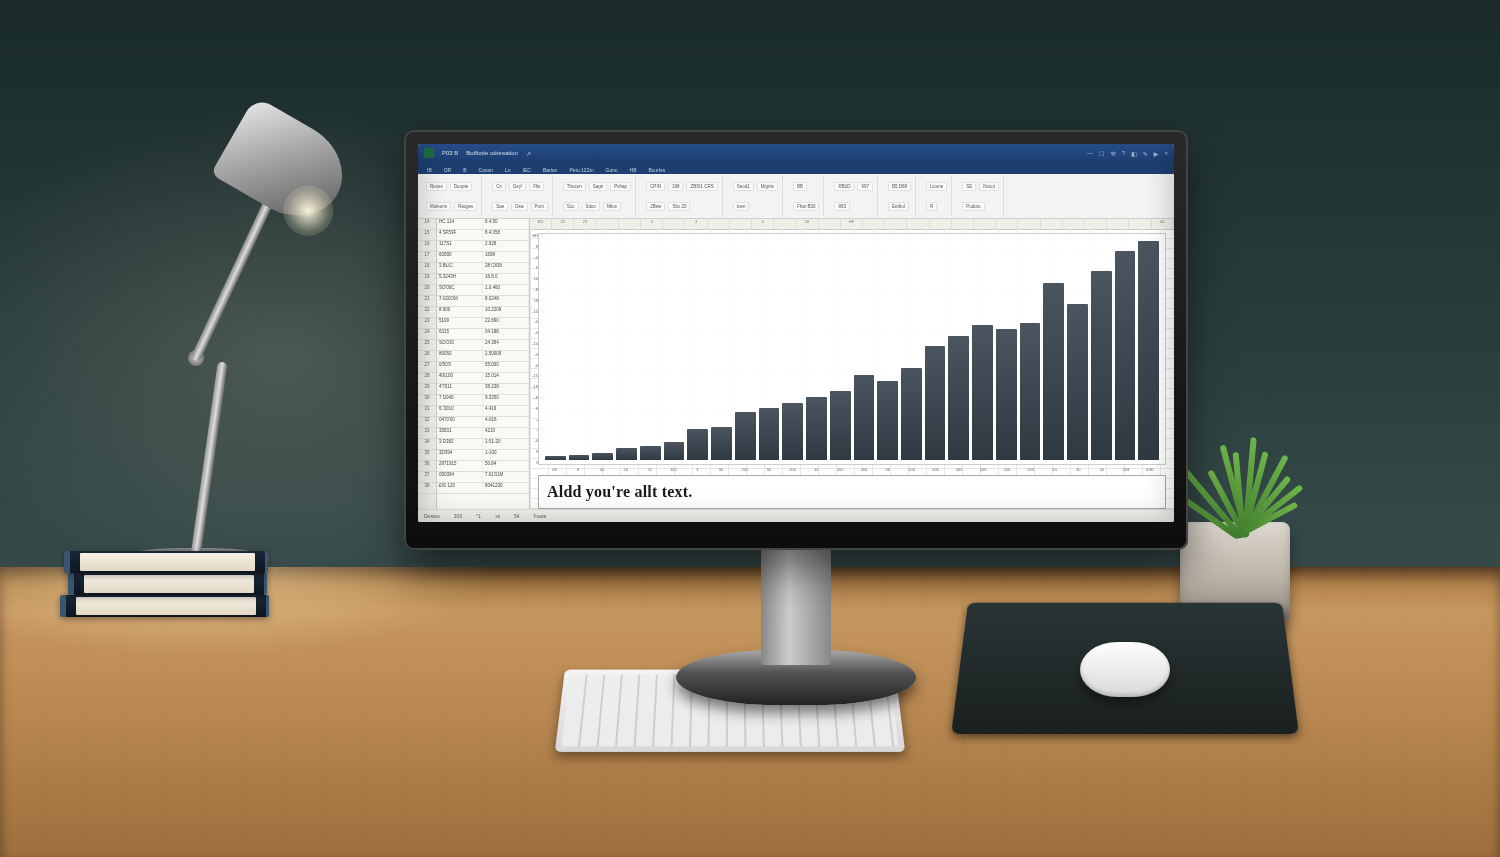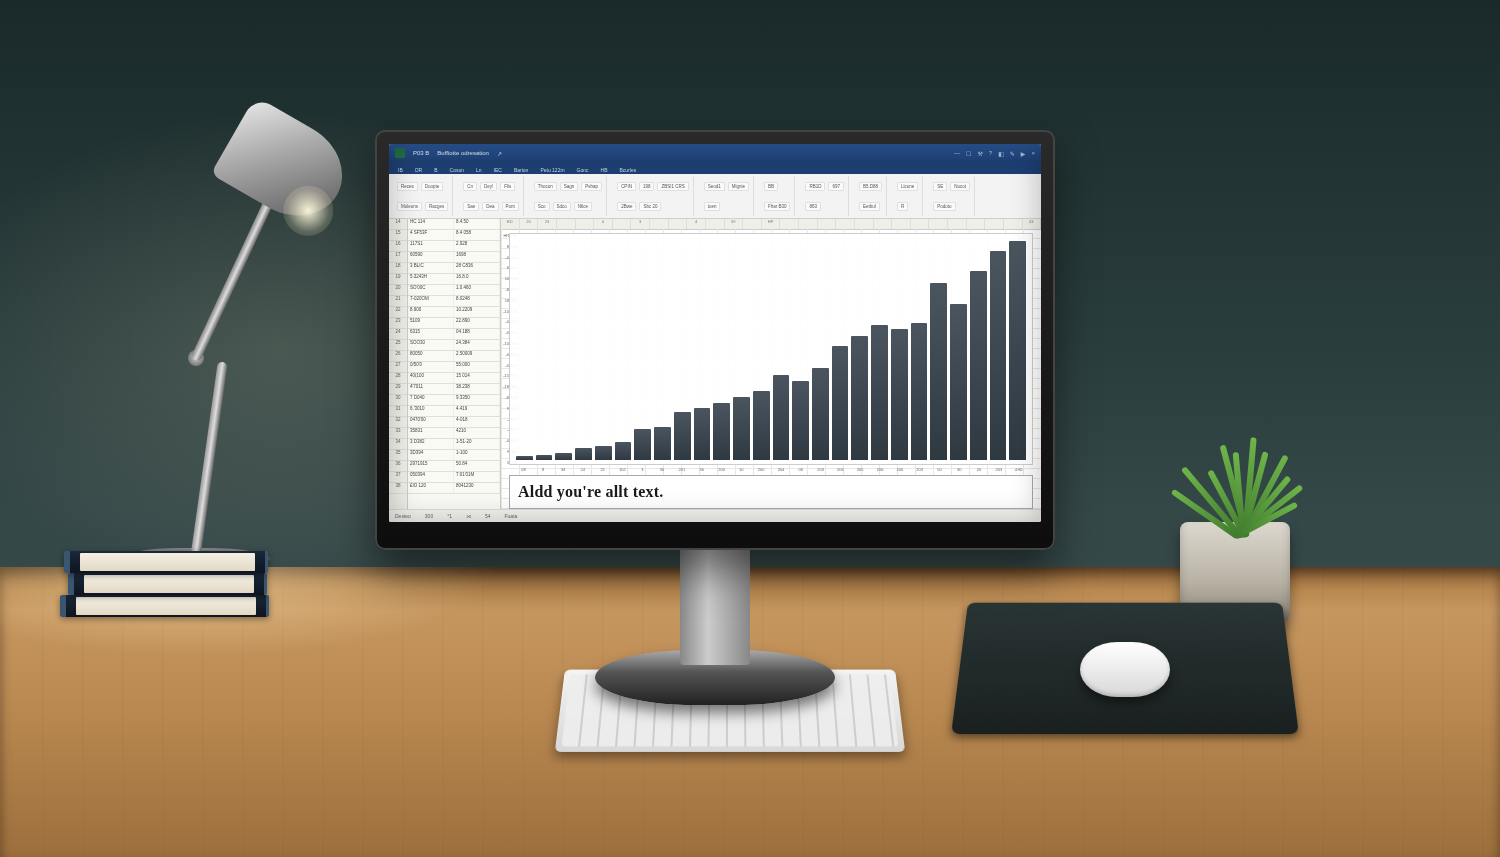--- a/index.html
+++ b/index.html
@@ -17,21 +17,21 @@
 .lamp-head{position:absolute;left:165px;top:20px;width:120px;height:90px;background:linear-gradient(135deg,#e8e8e8 0%,#aaa 40%,#555 100%);border-radius:20px 60px 60px 10px/20px 50px 50px 10px;transform:rotate(30deg)}
 .lamp-head::after{content:"";position:absolute;right:-8px;bottom:-8px;width:50px;height:50px;background:radial-gradient(circle,rgba(255,250,220,.95),rgba(255,240,200,.2) 60%,transparent);border-radius:50%}
 
 .books{position:absolute;left:60px;bottom:240px;width:210px;height:70px}
 .book{position:absolute;width:200px;height:22px;border-radius:2px;box-shadow:0 2px 6px rgba(0,0,0,.4)}
 .book1{bottom:0;left:0;background:linear-gradient(180deg,#1a2838,#0d1520);border-left:6px solid #3a5570;border-right:3px solid #3a5570}
 .book1::after,.book2::after,.book3::after{content:"";position:absolute;top:2px;bottom:2px;left:10px;right:10px;background:linear-gradient(180deg,#f5f0e4,#e2d9c4);border-radius:1px}
 .book2{bottom:22px;left:8px;width:190px;background:linear-gradient(180deg,#1a2838,#0d1520);border-left:6px solid #3a5570;border-right:3px solid #3a5570}
 .book3{bottom:44px;left:4px;width:195px;background:linear-gradient(180deg,#1a2838,#0d1520);border-left:6px solid #3a5570;border-right:3px solid #3a5570}
 
-.monitor{position:absolute;left:375px;top:130px;width:680px;height:420px}
+.monitor{position:absolute;left:404px;top:130px;width:784px;height:420px}
 .monitor-bezel{position:absolute;inset:0;background:linear-gradient(180deg,#2a2a2a,#0d0d0d);border-radius:10px;box-shadow:0 20px 40px rgba(0,0,0,.5),inset 0 0 0 2px #444}
 .monitor-screen{position:absolute;left:14px;top:14px;right:14px;bottom:28px;background:#f4f4f0;border-radius:2px;overflow:hidden}
 .monitor-stand-neck{position:absolute;left:50%;top:415px;width:70px;height:120px;margin-left:-35px;background:linear-gradient(90deg,#888,#ccc 40%,#888);border-radius:4px}
 .monitor-stand-base{position:absolute;left:50%;top:520px;width:240px;height:55px;margin-left:-120px;background:linear-gradient(180deg,#aaa,#555 40%,#222);border-radius:50%/60%;box-shadow:0 8px 14px rgba(0,0,0,.5)}
 
 .keyboard{position:absolute;left:560px;bottom:100px;width:340px;height:95px;background:linear-gradient(180deg,#f4f4f4,#d8d8d8);border-radius:6px;box-shadow:0 6px 12px rgba(0,0,0,.4);transform:perspective(800px) rotateX(30deg)}
 .keyboard::after{content:"";position:absolute;inset:6px;background:repeating-linear-gradient(90deg,#eee 0,#eee 16px,#ccc 16px,#ccc 18px),repeating-linear-gradient(0deg,transparent 0,transparent 16px,#ccc 16px,#ccc 18px);border-radius:4px;opacity:.9}
 
 .mousepad{position:absolute;left:960px;bottom:112px;width:330px;height:160px;background:linear-gradient(180deg,#2a3535,#1a2020);border-radius:8px;box-shadow:0 4px 10px rgba(0,0,0,.5);transform:perspective(900px) rotateX(35deg)}
 .mouse{position:absolute;left:1080px;bottom:160px;width:90px;height:55px;background:linear-gradient(180deg,#fff,#d8d8d8);border-radius:50%/60%;box-shadow:0 6px 10px rgba(0,0,0,.4),inset 0 -2px 4px rgba(0,0,0,.2)}

